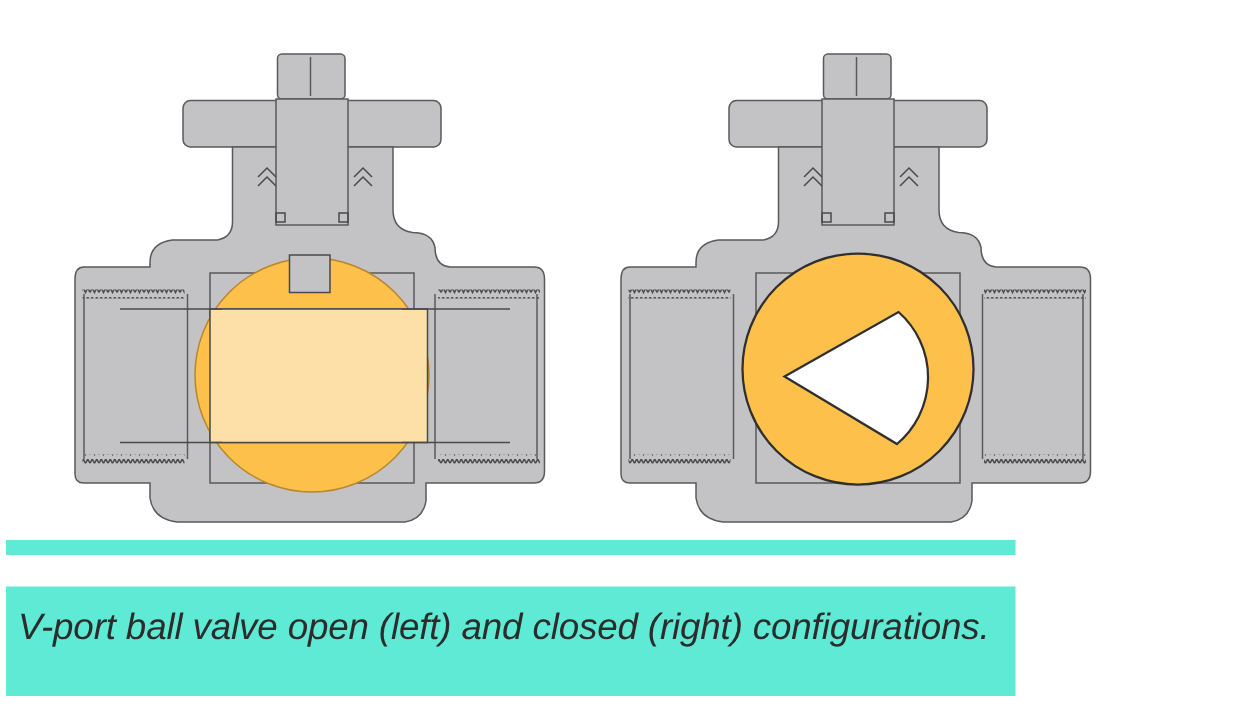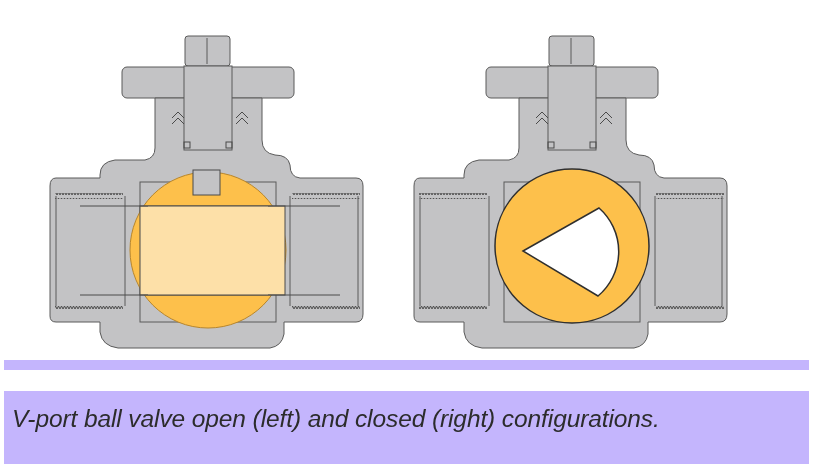--- a/index.html
+++ b/index.html
@@ -1,18 +1,18 @@
 <!DOCTYPE html>
 <html><head>
 <meta charset="utf-8">
 <style>
   html, body { margin:0; padding:0; background:#ffffff; }
   body { width:831px; height:472px; position:relative; overflow:hidden; font-family:"Liberation Sans", sans-serif; }
   #figure { position:absolute; left:0; top:0; width:831px; height:360px; }
-  .band { position:absolute; left:4px; width:805px; background:#c4b5fd; }
+  .band { position:absolute; left:4px; width:673px; background:#5eead4; }
   #sep-band { top:360px; height:10px; }
   #caption-box { top:391px; height:73px; }
   #caption { position:absolute; left:8px; top:14px; font-size:24.5px; font-style:italic; color:#2c2c2c; letter-spacing:-0.1px; white-space:nowrap; }
 </style>
 </head>
 <body>
 
 <svg id="figure" viewBox="0 0 831 360" width="831" height="360" xmlns="http://www.w3.org/2000/svg">
   <defs>
     <pattern id="thread" width="6" height="6" patternUnits="userSpaceOnUse">

